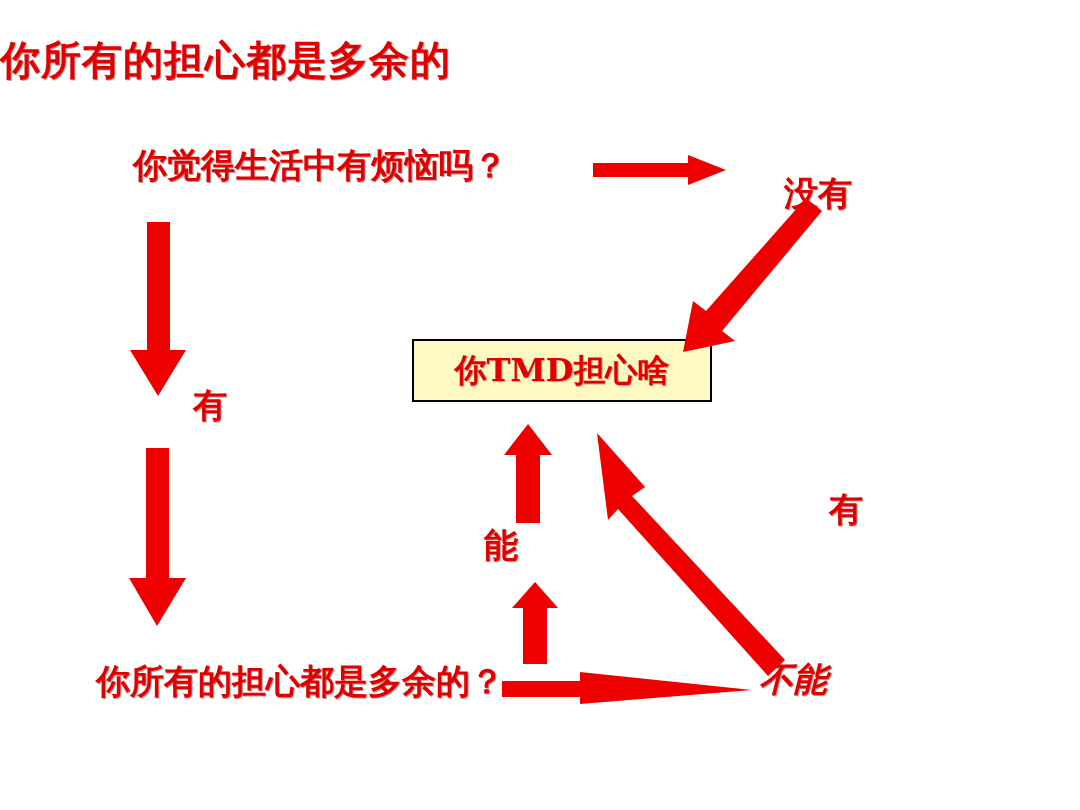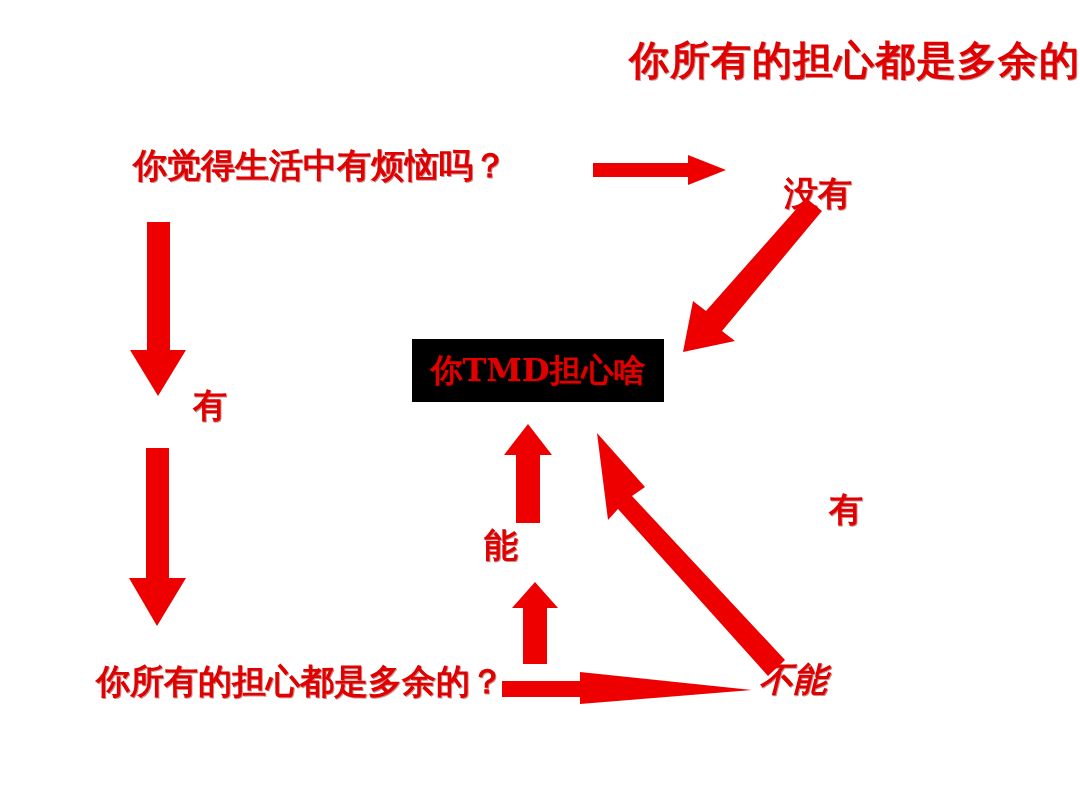--- a/index.html
+++ b/index.html
@@ -20,21 +20,21 @@
     color: #e00000;
     white-space: nowrap;
     line-height: 1;
     text-shadow: 1px 1px 0 rgba(140,0,0,0.45);
     text-align: right;
   }
   #title {
     left: 0;
     top: 40px;
     width: 1080px;
-    text-align: right;
+    text-align: left;
     font-size: 40px;
     font-weight: 700;
     letter-spacing: 1px;
   }
   #q1 {
     left: 133px;
     top: 148px;
     font-size: 34px;
     font-weight: 700;
   }
@@ -73,24 +73,24 @@
     left: 759px;
     top: 662px;
     font-size: 34px;
     font-weight: 700;
     font-style: italic;
   }
   #centerbox {
     position: absolute;
     left: 412px;
     top: 339px;
-    width: 252px;
+    width: 300px;
     height: 63px;
     border: 2px solid #000000;
-    background: #000000;
+    background: #fef9c3;
     box-sizing: border-box;
   }
   #centerbox .boxtext {
     position: absolute;
     left: 0;
     top: 0;
     width: 100%;
     height: 100%;
     display: flex;
     align-items: center;

